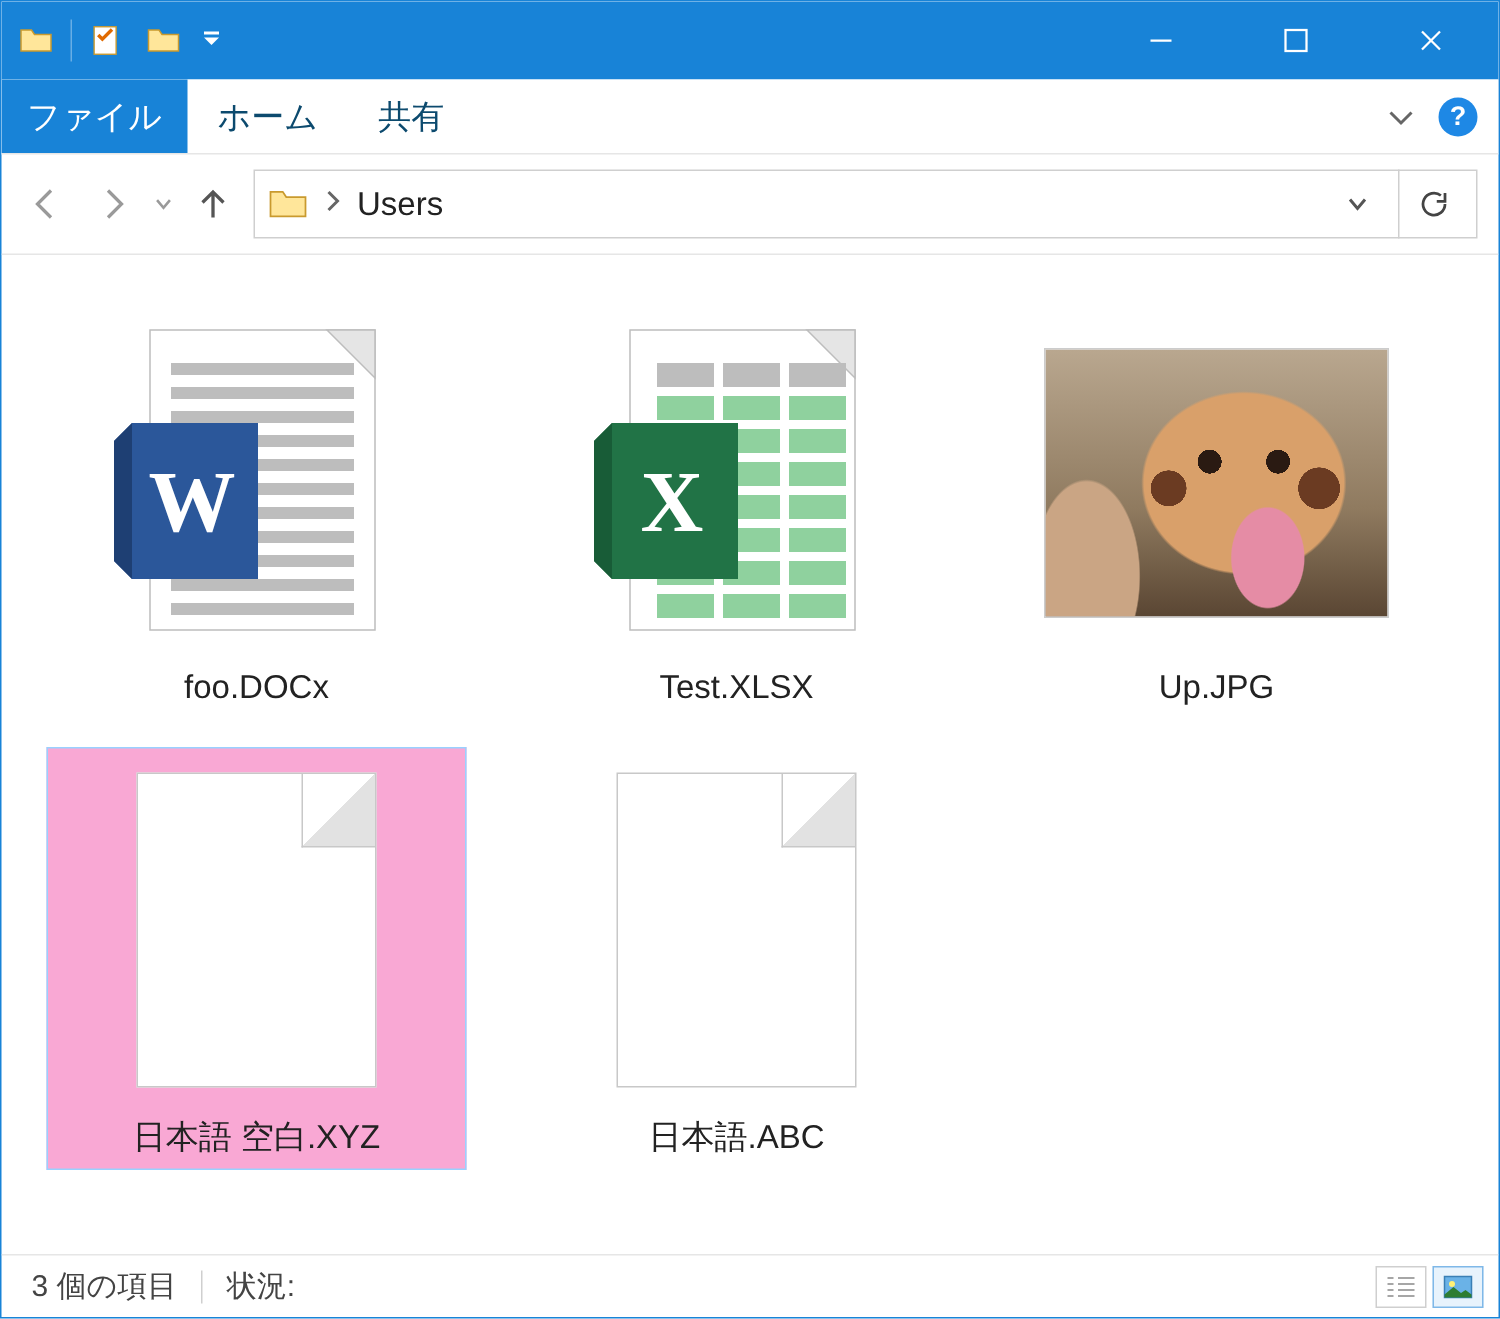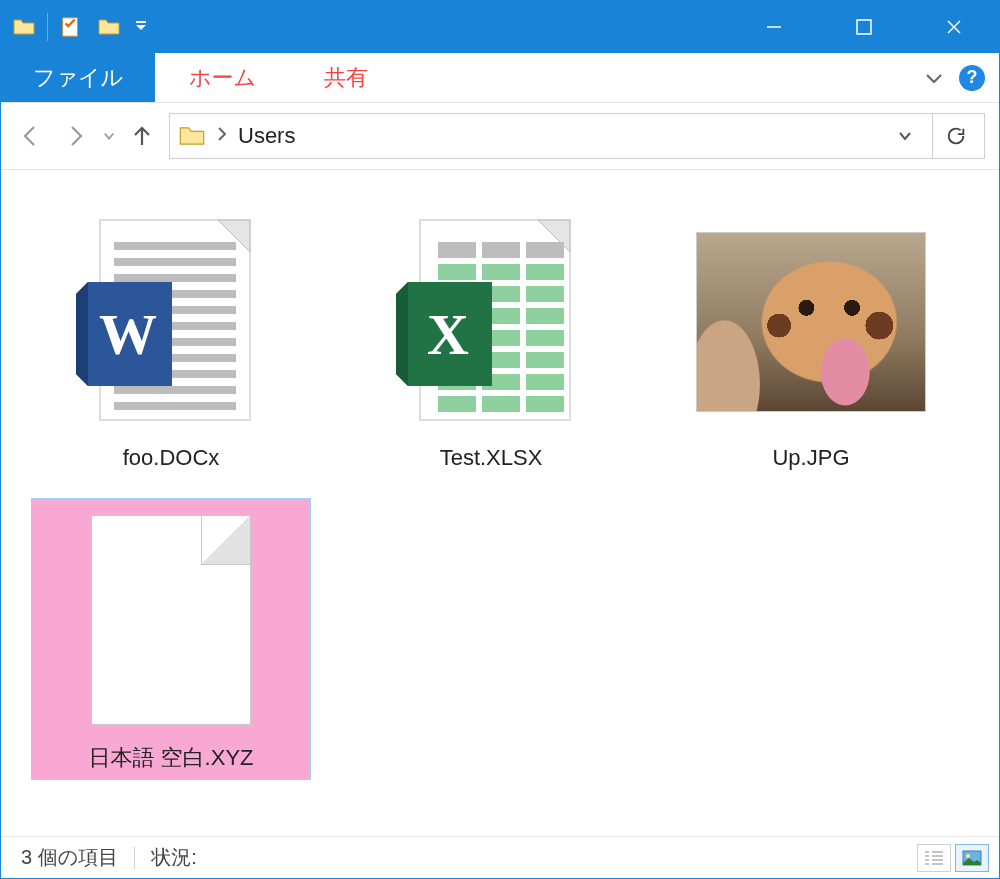--- a/index.html
+++ b/index.html
@@ -51,31 +51,31 @@
 
   
   .ribbon {
     height: 50px;
     display: flex;
     align-items: stretch;
     border-bottom: 1px solid #e6e6e6;
     background: #fff;
   }
   .ribbon-tab {
-    padding: 0 34px;
+    padding: 0 20px;
     display: flex;
     align-items: center;
     font-size: 22px;
-    color: #ef4444;
+    color: #0c4a6e;
     position: relative;
   }
   .ribbon-tab.file {
     background: #1883d7;
     color: #fff;
-    padding: 0 32px;
+    padding: 0 17px;
   }
   .ribbon-right {
     margin-left: auto;
     display: flex;
     align-items: center;
     gap: 14px;
     padding-right: 14px;
   }
   .chev-down { width:22px; height:22px; }
   .help-icon {
@@ -417,20 +417,26 @@
           <div class="photo-thumb"></div>
         </div>
     <div class="file-label">Up.JPG</div>
       </div>
       <div class="file-item selected">
     <div class="thumb">
           <div class="blank-doc"></div>
         </div>
     <div class="file-label">日本語 空白.XYZ</div>
       </div>
+      <div class="file-item">
+    <div class="thumb">
+          <div class="blank-doc"></div>
+        </div>
+    <div class="file-label">日本語.ABC</div>
+      </div>
     </div>
 </div>
 
 <div class="statusbar">
   <span>3 個の項目</span>
   <span class="status-sep"></span>
   <span>状況:</span>
   <span class="status-spacer"></span>
   <div class="view-toggle">
     <div class="view-btn">

